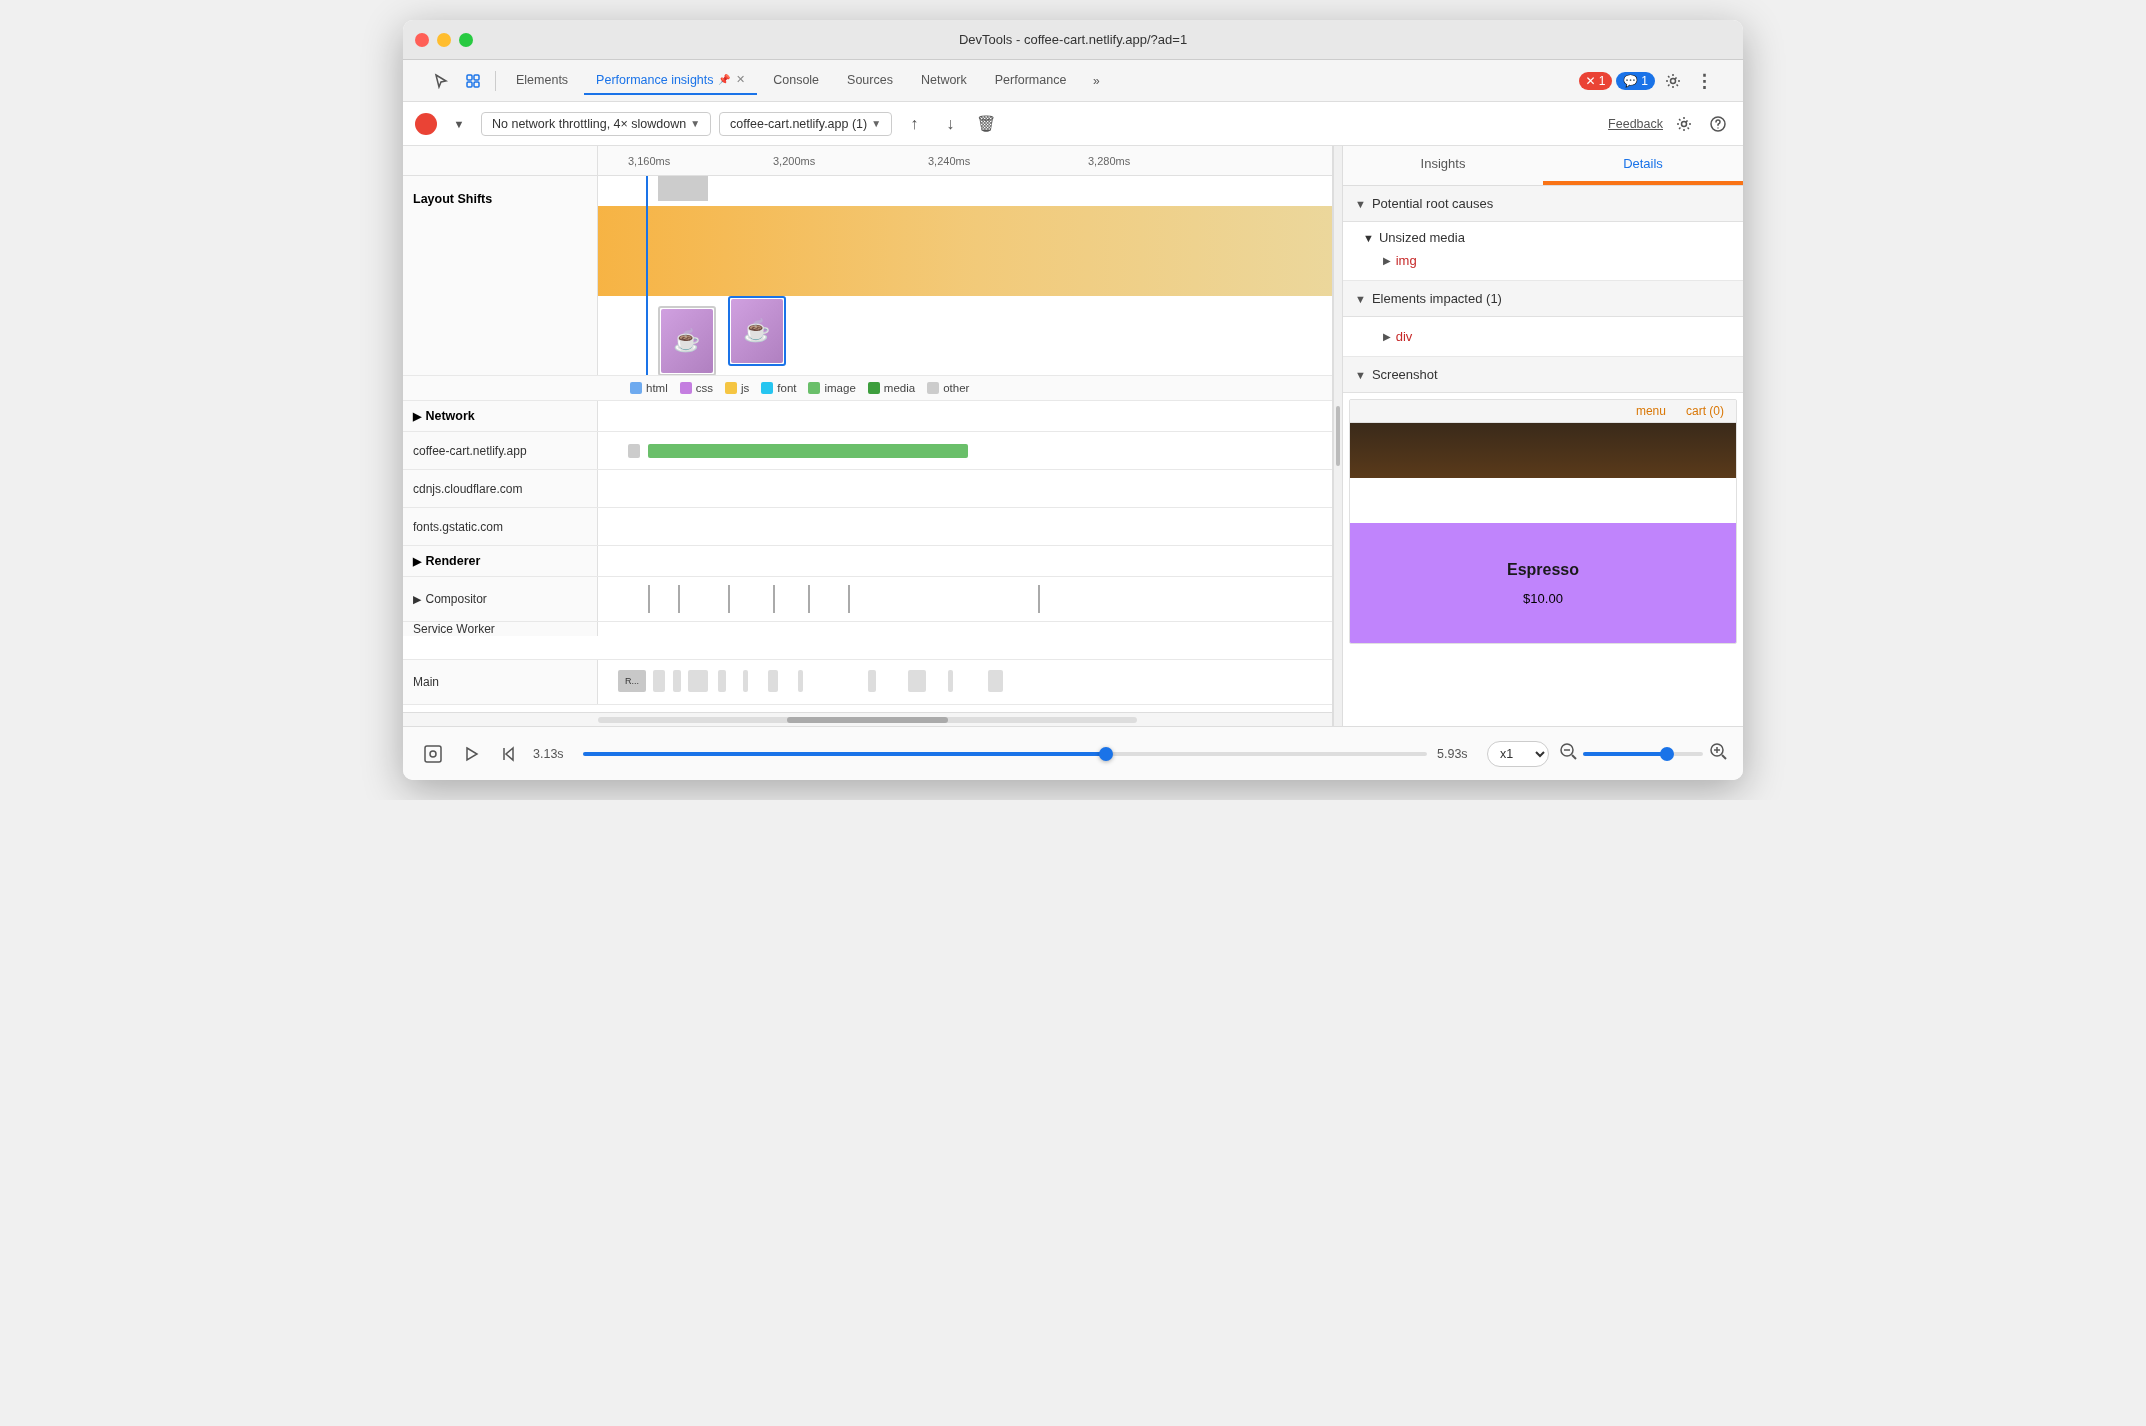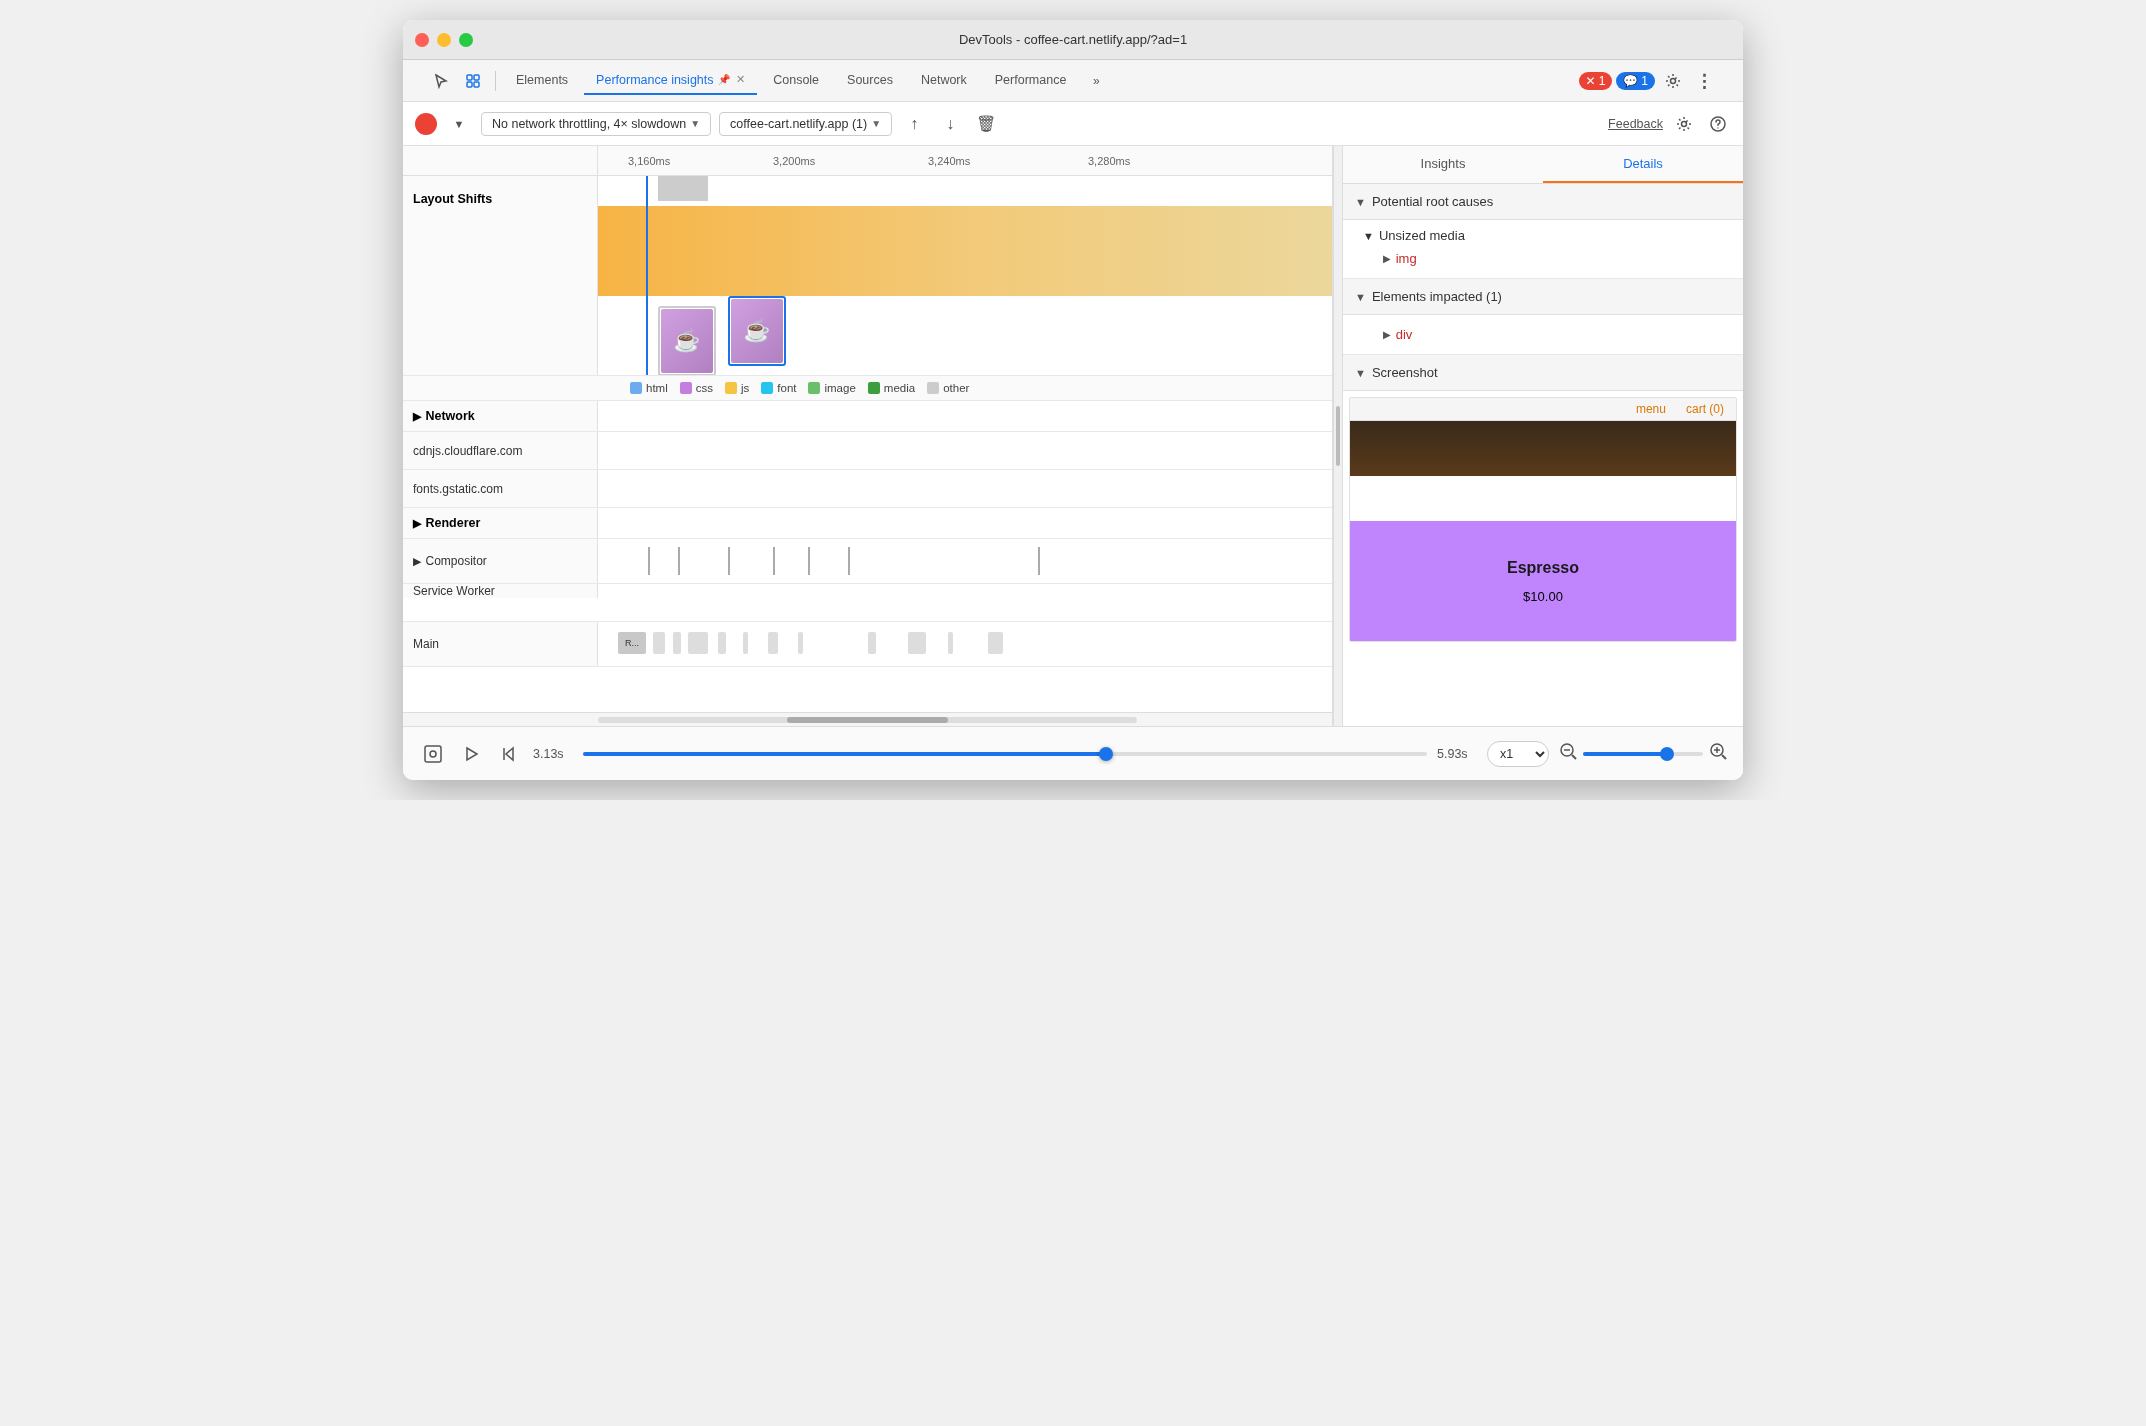--- a/index.html
+++ b/index.html
@@ -372,21 +372,21 @@
       flex: 1;
       text-align: center;
       padding: 10px 0;
       font-size: 13px;
       color: #555;
       cursor: pointer;
       border-bottom: 2px solid transparent;
     }
     .panel-tab.active {
       color: #1a73e8;
-      border-bottom: 2px solid #f97316;
+      border-bottom: 4px solid #f97316;
     }
 
     .panel-content {
       flex: 1;
       overflow-y: auto;
       padding: 0;
     }
 
     .section-header {
       display: flex;
@@ -806,20 +806,29 @@
         </div>
 
         <div class="timeline-row" style="min-height:30px;">
           <div class="timeline-row-label" style="font-weight:700; min-height:30px;">
             <span style="margin-right:4px; font-size:11px;">▶</span>
             <span>Network</span>
           </div>
           <div class="timeline-row-content"></div>
         </div>
 
+        <div class="net-row-item">
+          <div class="net-row-label">
+            <span>coffee-cart.netlify.app</span>
+          </div>
+          <div class="net-row-content">
+            <div class="net-bar" style="left:30px; width:12px; background:#ccc; height:14px; top:12px; border-radius:2px;"></div>
+            <div class="net-bar" style="left:50px; width:320px; background:#6abf6a; height:14px; top:12px; border-radius:2px;"></div>
+          </div>
+        </div>
 
         <div class="net-row-item">
           <div class="net-row-label">
             <span>cdnjs.cloudflare.com</span>
           </div>
           <div class="net-row-content"></div>
         </div>
 
         <div class="net-row-item">
           <div class="net-row-label">

